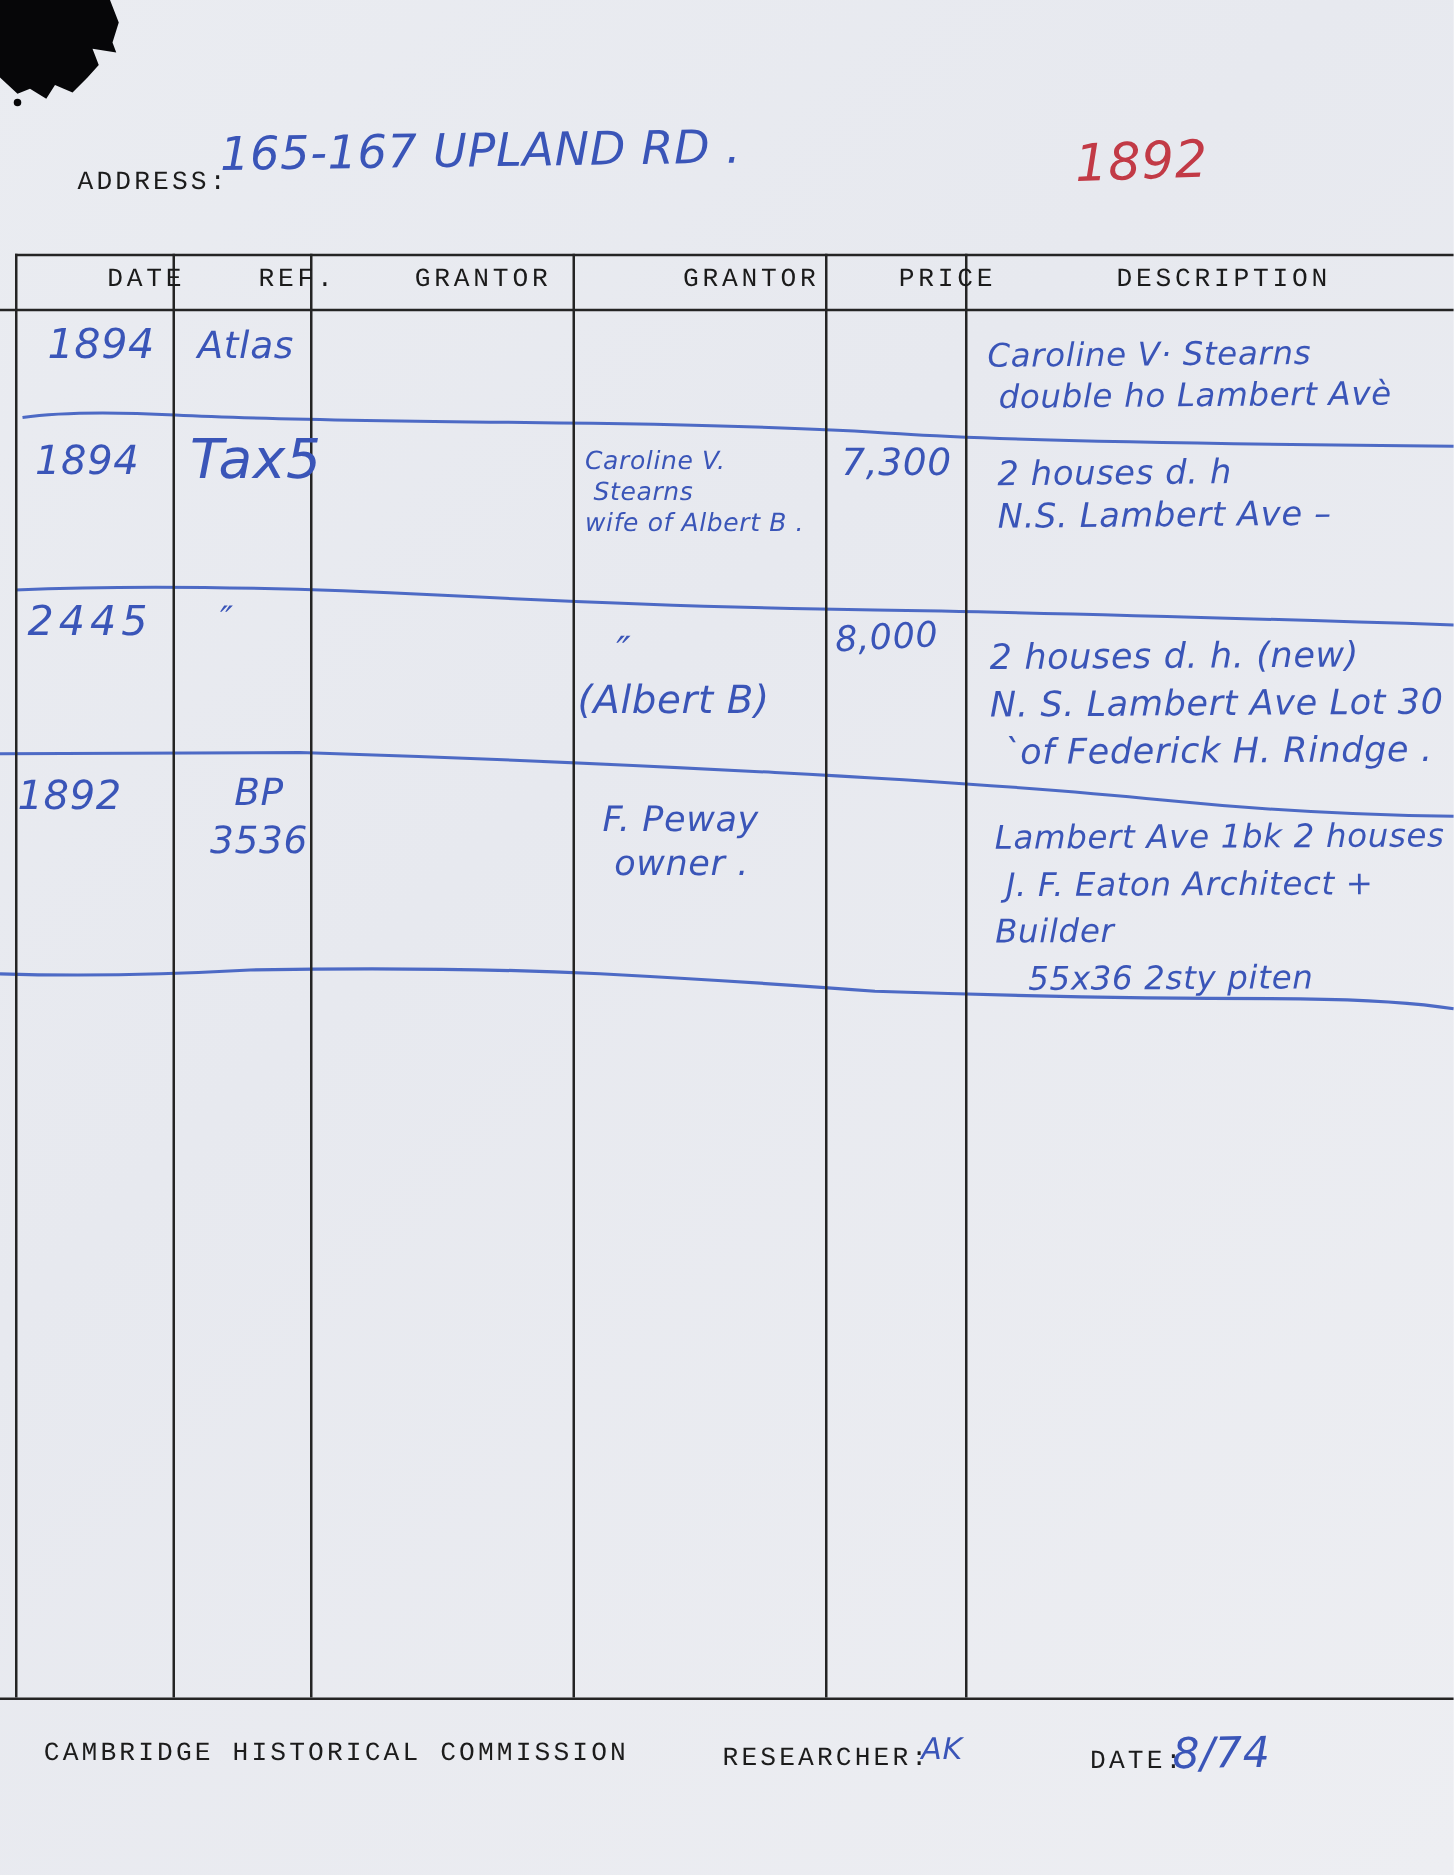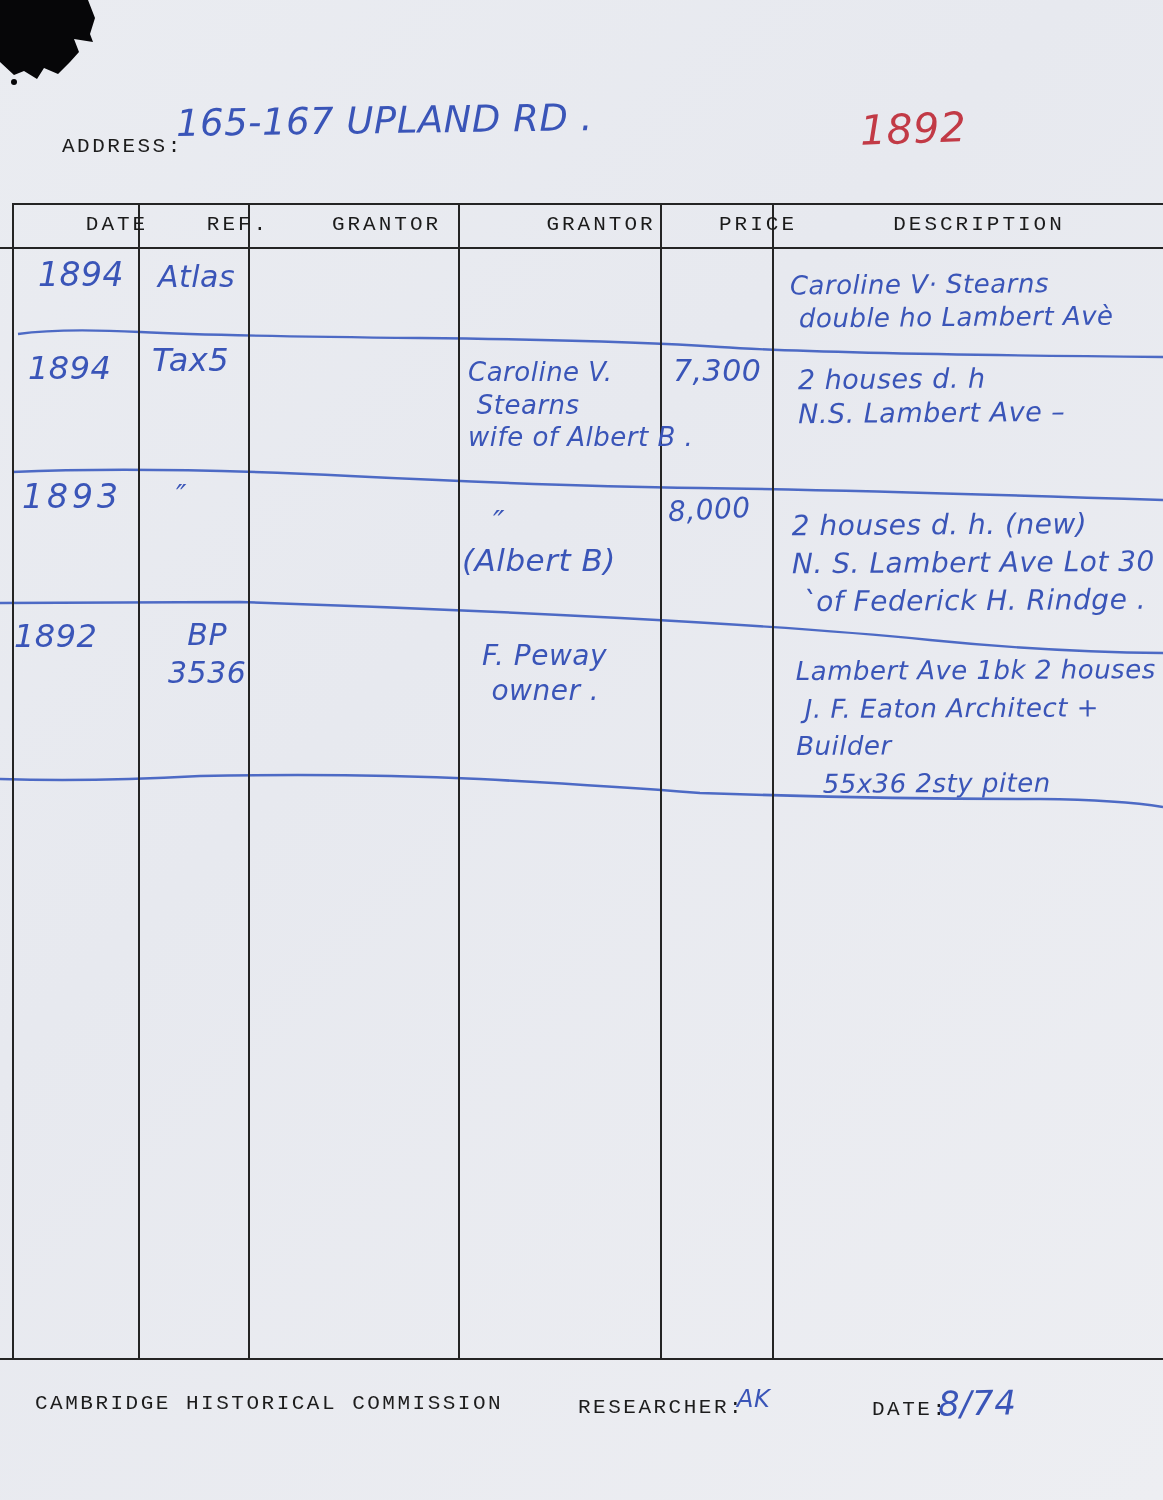--- a/index.html
+++ b/index.html
@@ -83,31 +83,31 @@
 
   <div>
     <div class="hw" style="left:38px;  top:254px; font-size:33px;">1894</div>
     <div class="hw" style="left:158px; top:258px; font-size:30px;">Atlas</div>
     <div class="hw" style="left:790px; top:268px; font-size:26px; transform:rotate(-0.5deg);">Caroline V· Stearns
 &nbsp;double ho  Lambert Avè</div>
   </div>
 
   <div>
     <div class="hw" style="left:28px;  top:348px; font-size:32px;">1894</div>
-    <div class="hw" style="left:152px; top:340px; font-size:32px;">Tax5</div>
-    <div class="hw" style="left:468px; top:356px; font-size:26px;">Caroline V.
+    <div class="hw" style="left:152px; top:340px; font-size:44px;">Tax5</div>
+    <div class="hw" style="left:468px; top:356px; font-size:20px;">Caroline V.
 &nbsp;Stearns
 wife of Albert B .</div>
     <div class="hw" style="left:673px; top:352px; font-size:30px;">7,300</div>
     <div class="hw" style="left:798px; top:362px; font-size:27px; transform:rotate(-0.5deg);">2 houses d. h
 N.S. Lambert Ave  –</div>
   </div>
 
   <div>
-    <div class="hw" style="left:22px;  top:476px; font-size:33px; letter-spacing:4px;">1893</div>
+    <div class="hw" style="left:22px;  top:476px; font-size:33px; letter-spacing:4px;">2445</div>
     <div class="hw" style="left:176px; top:478px; font-size:28px;">″</div>
     <div class="hw" style="left:462px; top:502px; font-size:31px;">&nbsp;&nbsp;&nbsp;″
 (Albert B)</div>
     <div class="hw" style="left:668px; top:492px; font-size:28px; transform:rotate(-3deg);">8,000</div>
     <div class="hw" style="left:792px; top:506px; font-size:28px; line-height:1.35; transform:rotate(-0.4deg);">2 houses d. h. (new)
 N. S. Lambert Ave  Lot 30
 &nbsp;ˋof Federick H. Rindge .</div>
   </div>
 
   <div>

